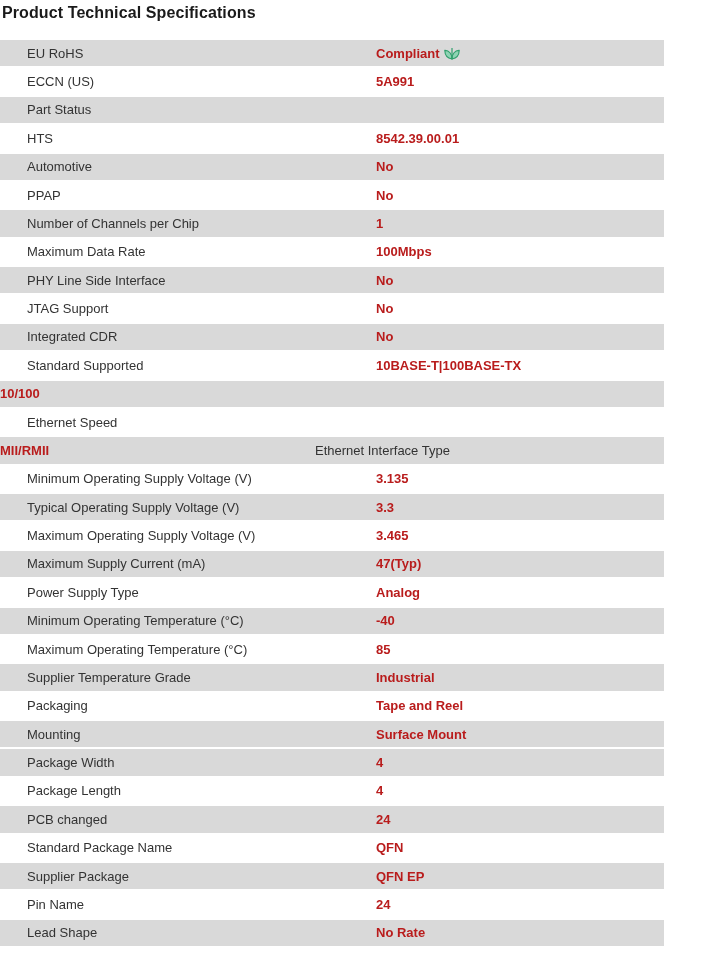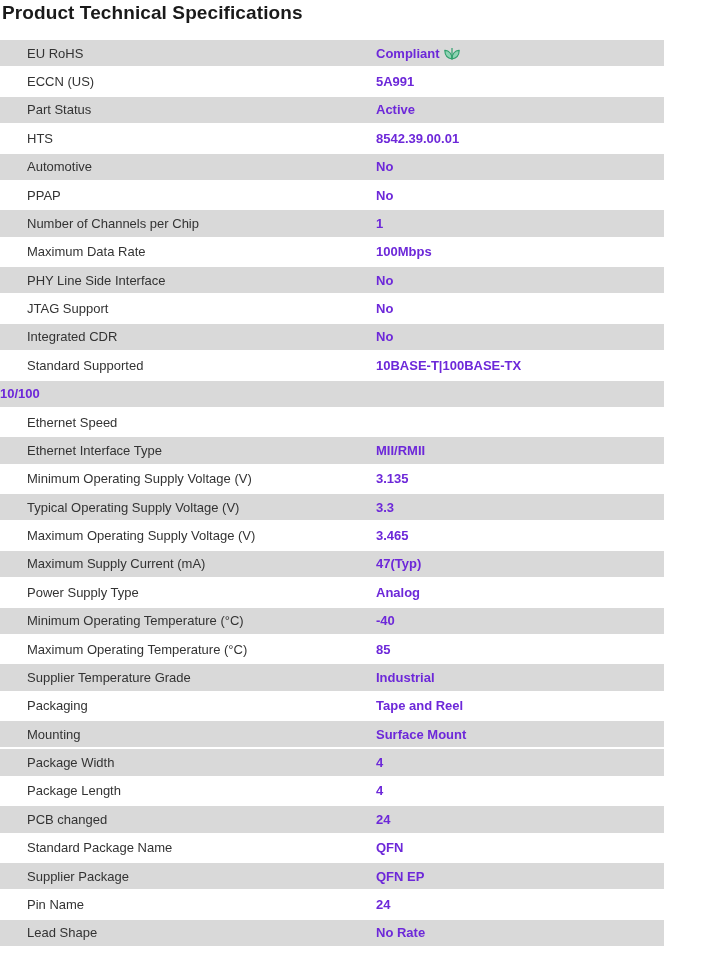--- a/index.html
+++ b/index.html
@@ -12,21 +12,21 @@
     width: 724px;
     height: 977px;
     overflow: hidden;
     position: relative;
   }
   .page-title {
     margin: 0;
     box-sizing: border-box;
     height: 40px;
     padding: 2px 0 0 2px;
-    font-size: 19px;
+    font-size: 16px;
     line-height: 21px;
     font-weight: bold;
     color: #1a1a1a;
     letter-spacing: 0.1px;
   }
   .spec-table {
     width: 664px;
   }
   .row {
     display: flex;
@@ -49,21 +49,21 @@
     box-sizing: border-box;
     padding-left: 27px;
     color: #333333;
   }
   .cell.value {
     flex: 1 1 auto;
     display: flex;
     align-items: center;
     gap: 4px;
     font-weight: bold;
-    color: #6d28d9;
+    color: #b91c1c;
   }
   .leaf-icon {
     display: inline-flex;
     align-items: center;
     line-height: 0;
   }
 </style>
 </head>
 <body>
 
@@ -84,23 +84,20 @@
       </span>
     </div>
     <div class="row even">
       <span class="cell label">ECCN (US)</span>
       <span class="cell value">
         <span>5A991</span>
       </span>
     </div>
     <div class="row odd">
       <span class="cell label">Part Status</span>
-      <span class="cell value">
-        <span>Active</span>
-      </span>
     </div>
     <div class="row even">
       <span class="cell label">HTS</span>
       <span class="cell value">
         <span>8542.39.00.01</span>
       </span>
     </div>
     <div class="row odd">
       <span class="cell label">Automotive</span>
       <span class="cell value">
@@ -151,24 +148,24 @@
     </div>
     <div class="row odd">
       <span class="cell value">
         <span>10/100</span>
       </span>
     </div>
     <div class="row even">
       <span class="cell label">Ethernet Speed</span>
     </div>
     <div class="row odd">
+      <span class="cell value">
+        <span>MII/RMII</span>
+      </span>
       <span class="cell label">Ethernet Interface Type</span>
-      <span class="cell value">
-        <span>MII/RMII</span>
-      </span>
     </div>
     <div class="row even">
       <span class="cell label">Minimum Operating Supply Voltage (V)</span>
       <span class="cell value">
         <span>3.135</span>
       </span>
     </div>
     <div class="row odd">
       <span class="cell label">Typical Operating Supply Voltage (V)</span>
       <span class="cell value">

